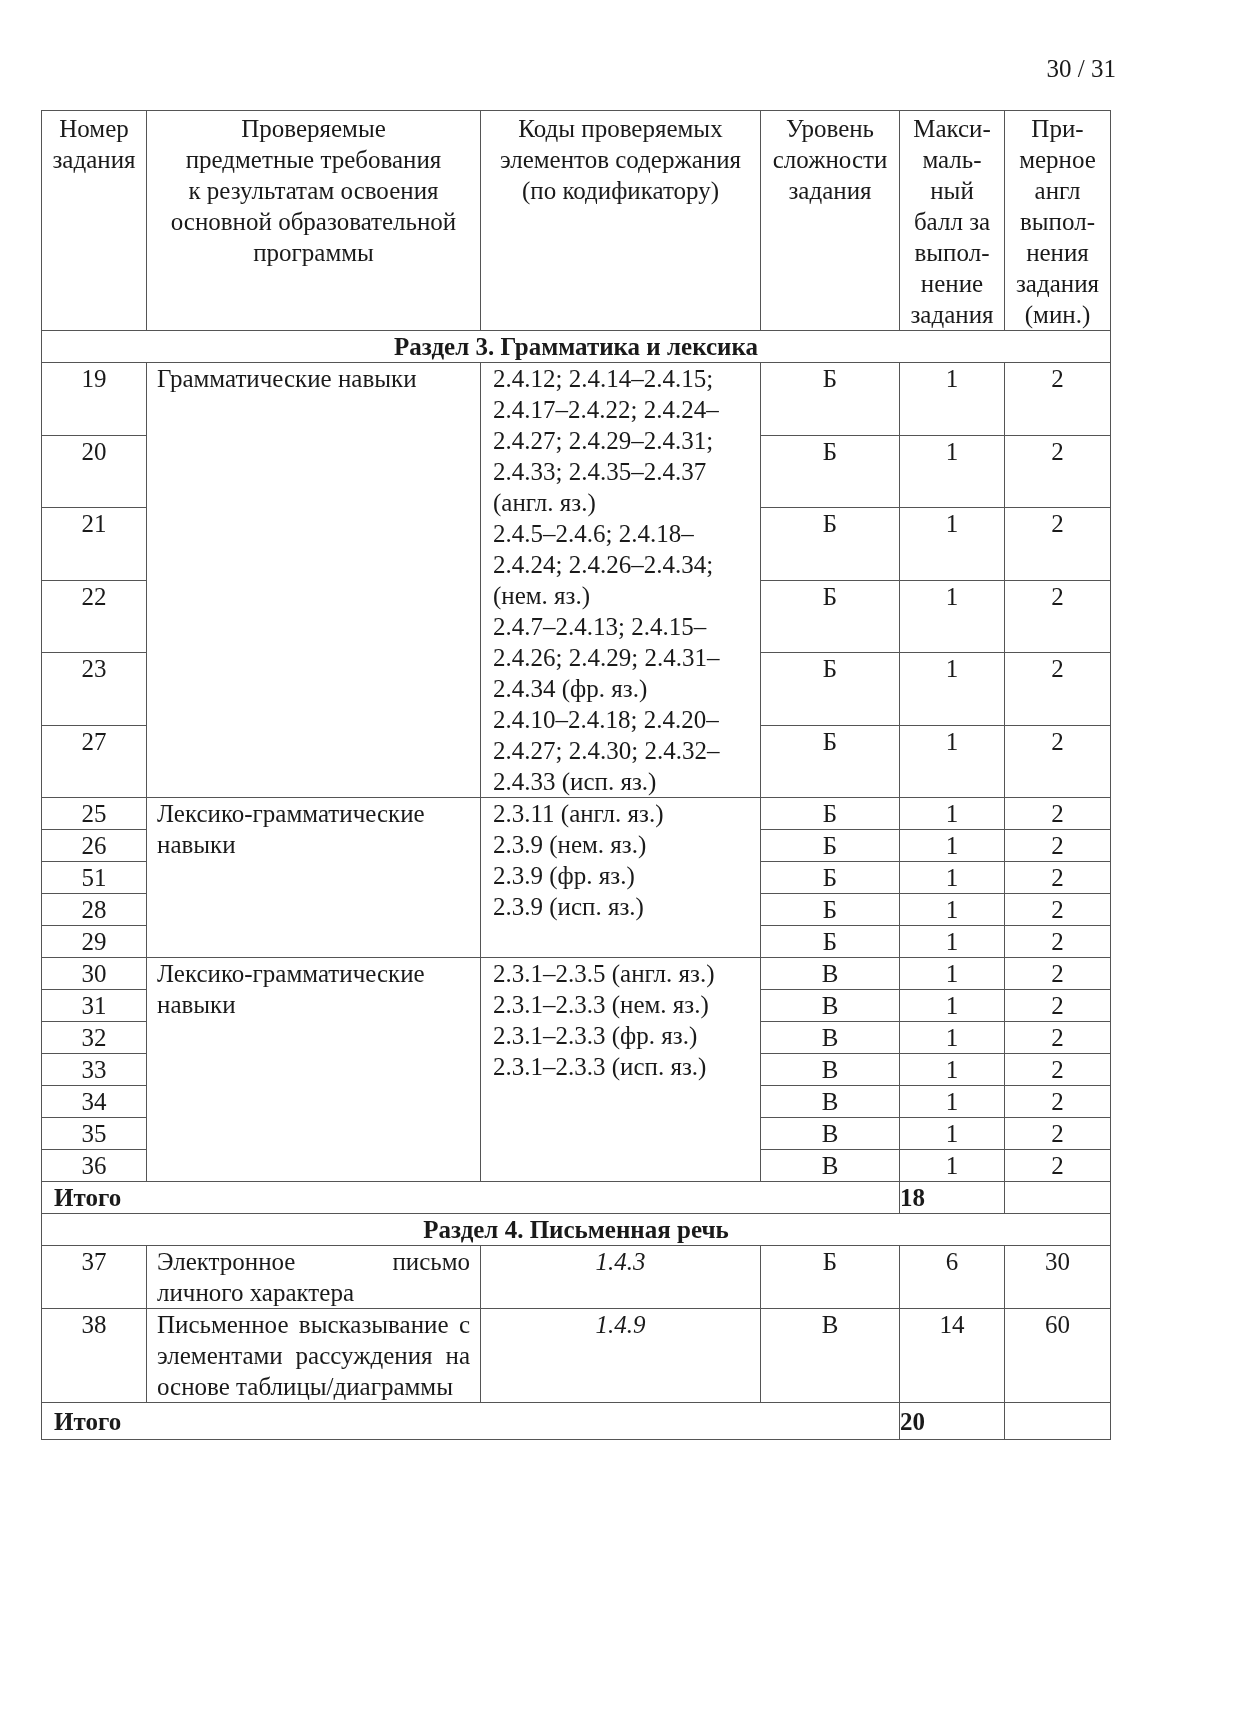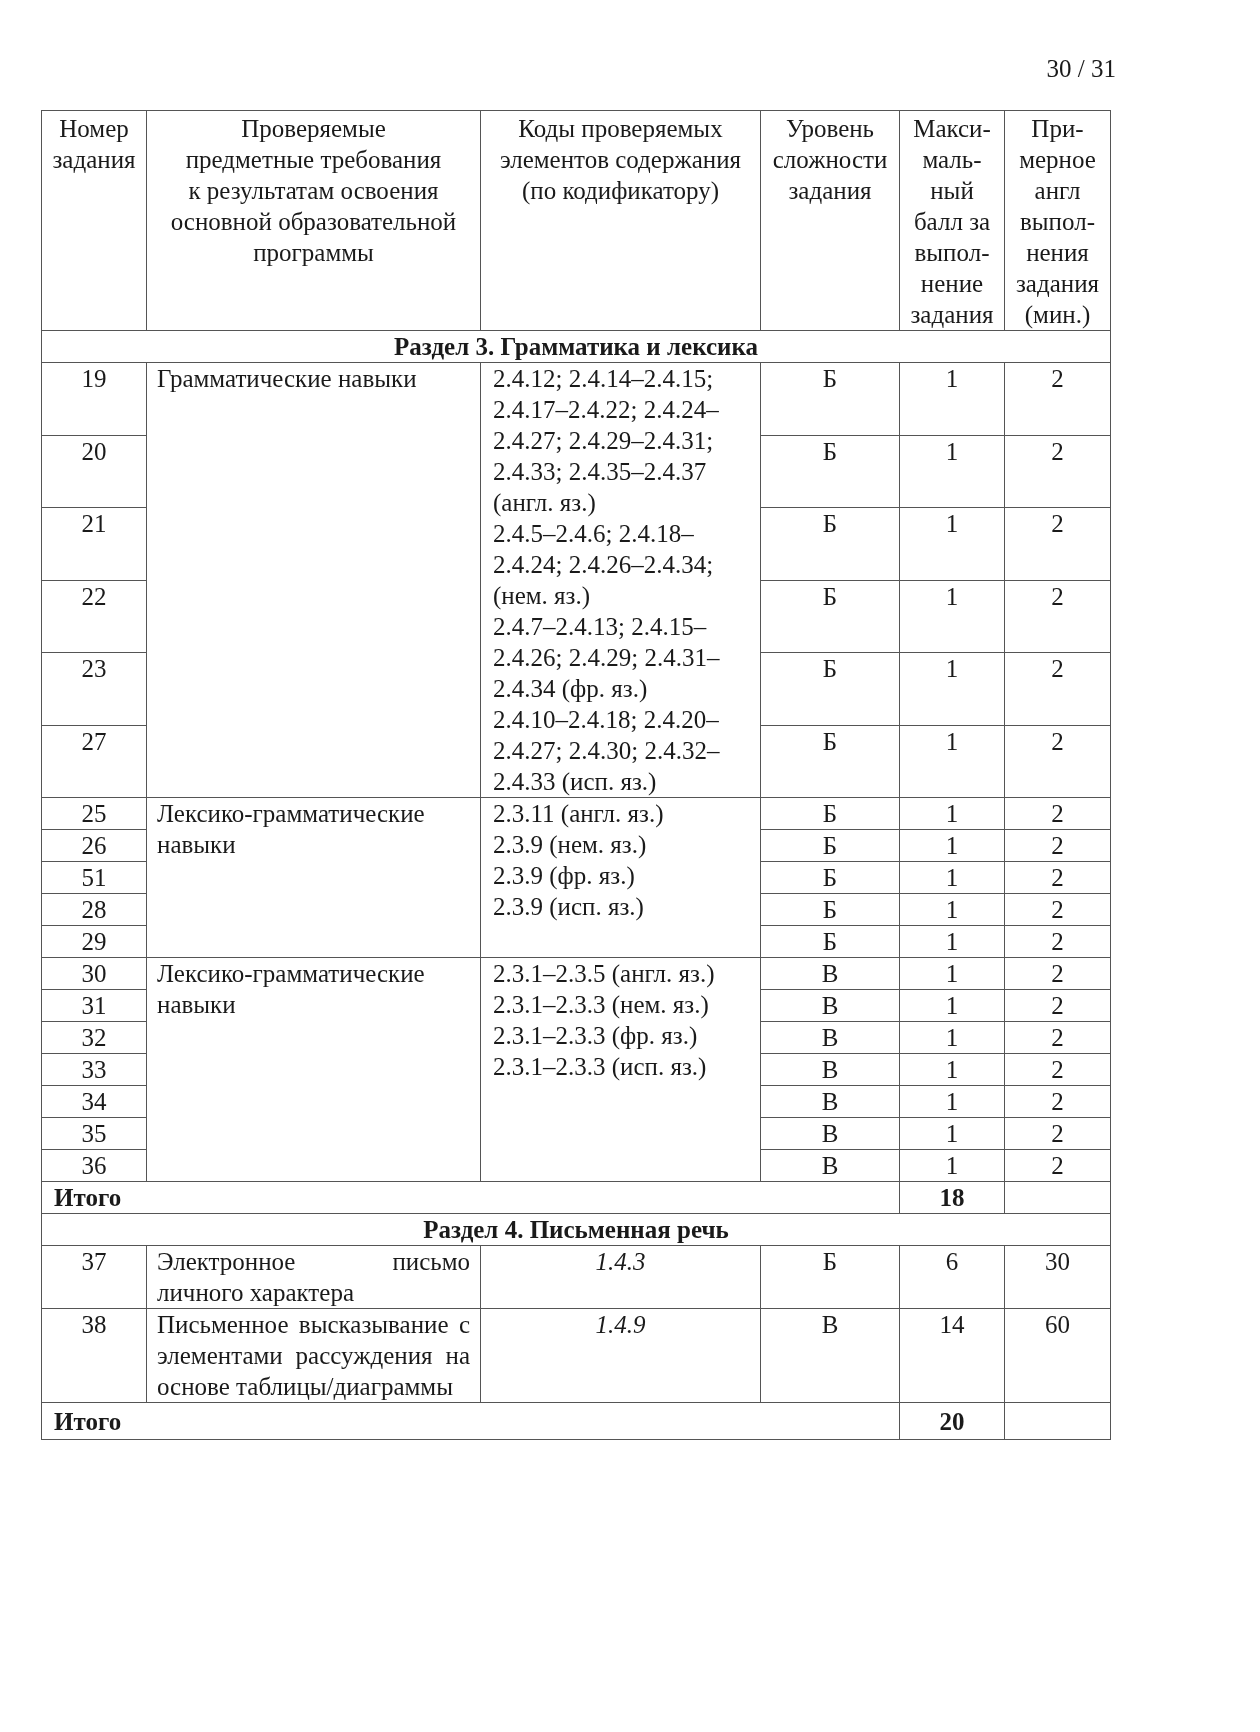--- a/index.html
+++ b/index.html
@@ -15,21 +15,21 @@
   col.c1 { width: 105px; } col.c2 { width: 334px; } col.c3 { width: 280px; }
   col.c4 { width: 139px; } col.c5 { width: 105px; } col.c6 { width: 106px; }
   th { text-align: center; padding-top: 2px !important; }
   .hdr-row th { height: 213px; }
   .center { text-align: center; font-style: italic; }
   .section { text-align: center; font-weight: bold !important; height: 30px; }
   .req { padding-left: 10px !important; padding-right: 10px !important; }
   .codes { padding-left: 12px !important; padding-right: 6px !important; }
   .row td.num, .row td.lvl, .row td.max, .row td.time { height: 30px; text-align: center; }
   .total-label { font-weight: bold !important; padding-left: 12px !important; }
-  .total-val { font-weight: bold !important; text-align: center; }
+  .total-val { font-weight: bold !important; text-align: left; }
   .justify { text-align: justify; text-align-last: left; }
   .line { display: block; }
 </style>
 </head>
 <body>
 
 <div class="page-header">
   <span class="pageno">30 / 31</span>
 </div>
 

